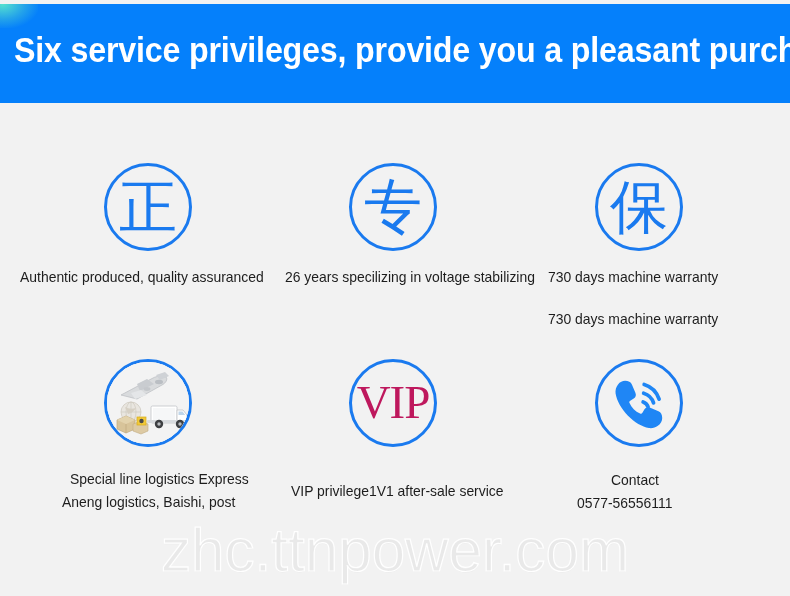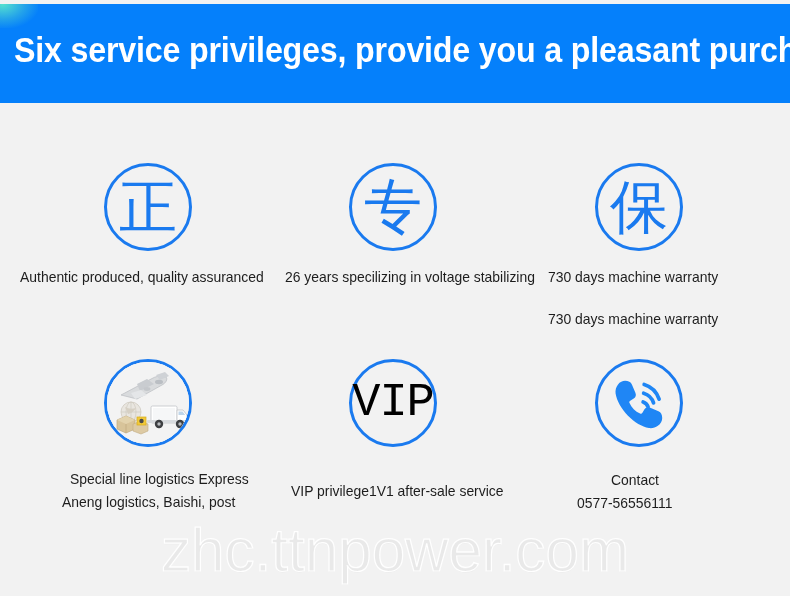--- a/index.html
+++ b/index.html
@@ -75,22 +75,22 @@
   }
   .cjk-glyph {
     color: #1a7aef;
     font-family: "DejaVu Sans", sans-serif;
     font-size: 58px;
     line-height: 58px;
     font-weight: 500;
     user-select: none;
   }
   .vip-text {
-    color: #000000;
-    font-family: Liberation Mono, monospace;
+    color: #be185d;
+    font-family: Liberation Serif, serif;
     font-size: 47px;
     line-height: 47px;
     font-weight: normal;
     letter-spacing: -1px;
     white-space: nowrap;
     transform: translateY(-1px);
   }
 
   
   #circle-1 { left: 104px; top: 163px; }

